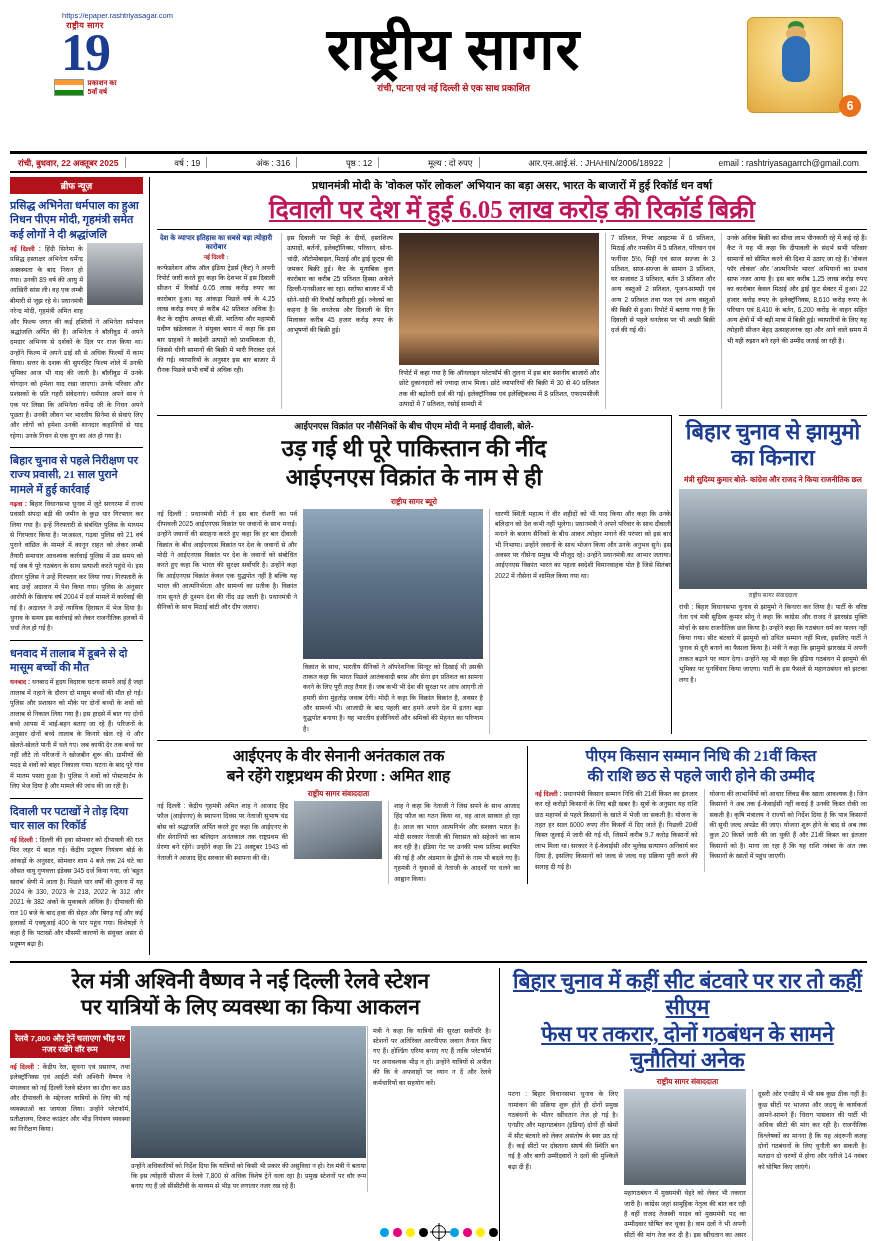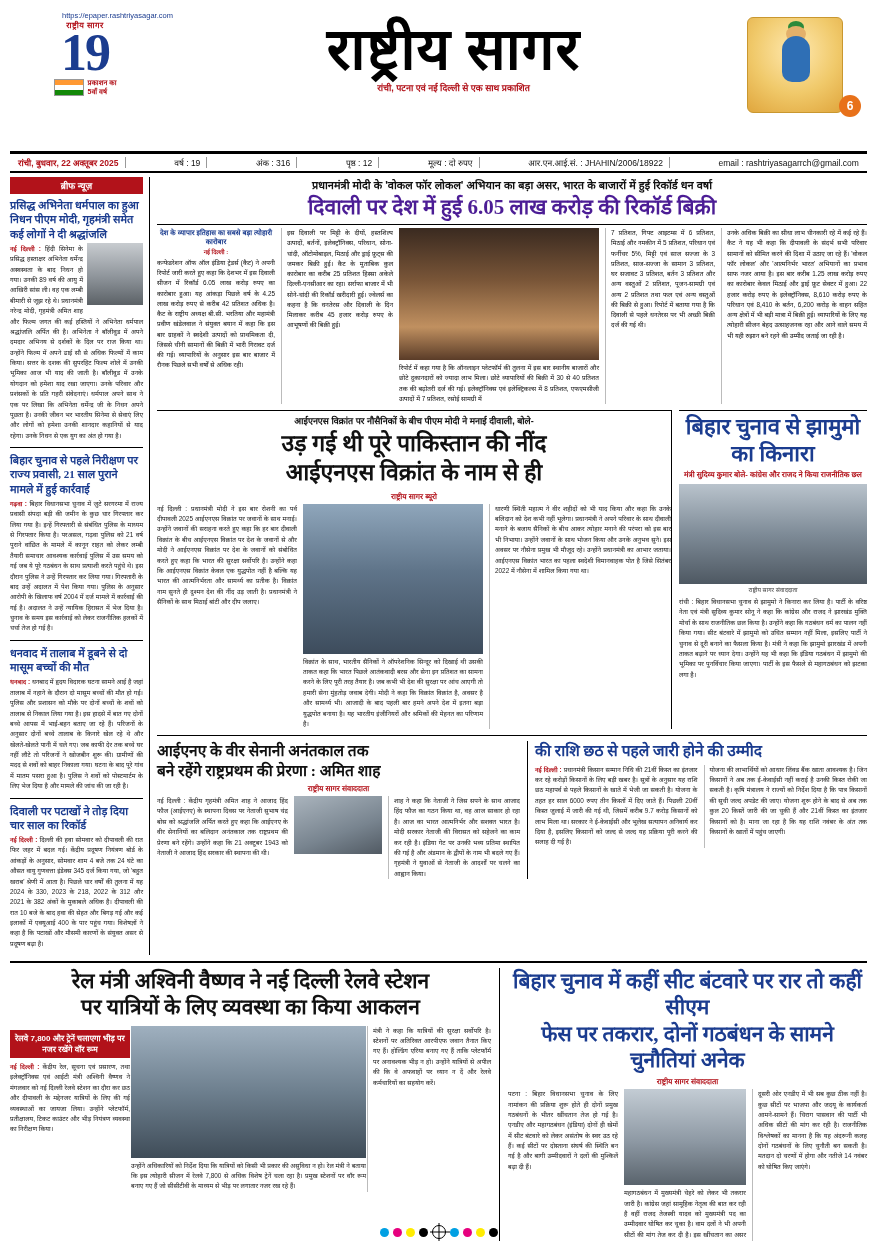--- a/index.html
+++ b/index.html
@@ -56,45 +56,45 @@
   .right-col { flex:1; padding-left:7px; }
 
   .brief-head { background:#b2121a; color:#fff; font-size:9px; font-weight:bold; text-align:center; padding:2px 0; margin-bottom:4px; }
   .lc-head { font-size:11px; font-weight:bold; color:#1b3c8f; line-height:1.3; font-family:"Liberation Serif", serif; }
   .lc-block { margin-bottom:6px; }
   .lc-sep { border-top:1px solid #000; margin:5px 0; }
   .portrait { width:56px; height:62px; background:#8e99a4; float:right; margin:2px 0 3px 4px; }
 
   
   .top-kicker { font-size:11px; font-weight:bold; text-align:center; margin-bottom:3px; }
-  .top-headline { font-size:21px; color:#4c1d95; margin-bottom:4px; }
+  .top-headline { font-size:25px; color:#be185d; margin-bottom:4px;text-decoration:underline; }
   .topstory-cols { display:flex; gap:6px; }
   .tc { font-size:6.4px; line-height:1.6; text-align:justify; }
   .subhead-blue { font-size:7px; font-weight:bold; color:#1b3c8f; text-align:center; margin-bottom:2px; line-height:1.3; }
 
   .mid { display:flex; margin-top:6px; }
   .mid-left { flex:1; }
   .mid-right { width:196px; border-left:1px solid #000; padding-left:7px; }
 
   .vikrant-kicker { font-size:9px; font-weight:bold; text-align:center; }
   .vikrant-headline { font-size:23px; line-height:1.25; }
   .bihar-headline { font-size:22px; color:#1b3c8f; line-height:1.2; text-align:center; font-family:"Liberation Serif", serif; font-weight:bold;}
   .bihar-sub { font-size:7.5px; font-weight:bold; text-align:center; color:#b2121a; line-height:1.35; margin-top:3px;}
 
   .lower { display:flex; gap:7px; margin-top:6px; border-top:1px solid #000; padding-top:5px; }
   .lower-left { flex:1; }
   .lower-right { width:340px; border-left:1px solid #000; padding-left:7px; }
-  .sec-head { font-size:15.5px; font-family:"Liberation Serif", serif; font-weight:bold; text-align:left; line-height:1.25; }
+  .sec-head { font-size:15.5px; font-family:"Liberation Serif", serif; font-weight:bold; text-align:center; line-height:1.25; }
   .sec-head.blue { color:#1b3c8f; }
 
   .bottom { margin-top:6px; border-top:2px solid #000; padding-top:5px; display:flex; gap:8px; }
   .bottom-left { width:490px; border-right:1px solid #000; padding-right:8px; }
   .bottom-right { flex:1; }
   .bottom-head { font-size:21px; font-family:"Liberation Serif", serif; font-weight:bold; text-align:center; line-height:1.25; }
-  .bottom-head.blue { color:#1b3c8f; }
+  .bottom-head.blue { color:#1b3c8f;text-decoration:underline; }
   .redbar { background:#b2121a; color:#fff; font-size:8px; font-weight:bold; text-align:center; padding:3px 4px; line-height:1.4; margin:4px 0; }
 
   .cmyk { position:absolute; left:0; bottom:2px; width:877px; display:flex; align-items:center; justify-content:center; gap:4px; }
   .dot { width:9px; height:9px; border-radius:50%; }
   .reg { width:14px; height:14px; border-radius:50%; border:1.2px solid #000; position:relative; }
   .reg:before,.reg:after{content:"";position:absolute;background:#000;}
   .reg:before{left:50%;top:-3px;width:1px;height:20px;transform:translateX(-50%);}
   .reg:after{top:50%;left:-3px;height:1px;width:20px;transform:translateY(-50%);}
 
   .ph-crowd { background:linear-gradient(180deg,#3a2a20,#7a5638 40%,#c09060 75%,#5a3c28); }
@@ -276,20 +276,21 @@
             <div style="flex:1;" class="col-rule">
               <div style="padding-left:5px;">
                 <div class="body-text">शाह ने कहा कि नेताजी ने जिस सपने के साथ आजाद हिंद फौज का गठन किया था, वह आज साकार हो रहा है। आज का भारत आत्मनिर्भर और सशक्त भारत है। मोदी सरकार नेताजी की विरासत को सहेजने का काम कर रही है। इंडिया गेट पर उनकी भव्य प्रतिमा स्थापित की गई है और अंडमान के द्वीपों के नाम भी बदले गए हैं। गृहमंत्री ने युवाओं से नेताजी के आदर्शों पर चलने का आह्वान किया।</div>
               </div>
             </div>
           </div>
         </div>
 
         <div class="lower-right">
           <div class="sec-head blue">
+            <div>पीएम किसान सम्मान निधि की 21वीं किस्त</div>
             <div>की राशि छठ से पहले जारी होने की उम्मीद</div>
           </div>
           <div style="display:flex; gap:6px; margin-top:4px;">
             <div style="flex:1;">
               <div class="body-text">
                 <span class="hl-red" style="font-weight:bold;">नई दिल्ली :</span>
                 <span>प्रधानमंत्री किसान सम्मान निधि की 21वीं किस्त का इंतजार कर रहे करोड़ों किसानों के लिए बड़ी खबर है। सूत्रों के अनुसार यह राशि छठ महापर्व से पहले किसानों के खाते में भेजी जा सकती है। योजना के तहत हर साल 6000 रुपए तीन किस्तों में दिए जाते हैं। पिछली 20वीं किस्त जुलाई में जारी की गई थी, जिसमें करीब 9.7 करोड़ किसानों को लाभ मिला था। सरकार ने ई-केवाईसी और भूलेख सत्यापन अनिवार्य कर दिया है, इसलिए किसानों को जल्द से जल्द यह प्रक्रिया पूरी करने की सलाह दी गई है।</span>
               </div>
             </div>
             <div style="flex:1;" class="col-rule">

